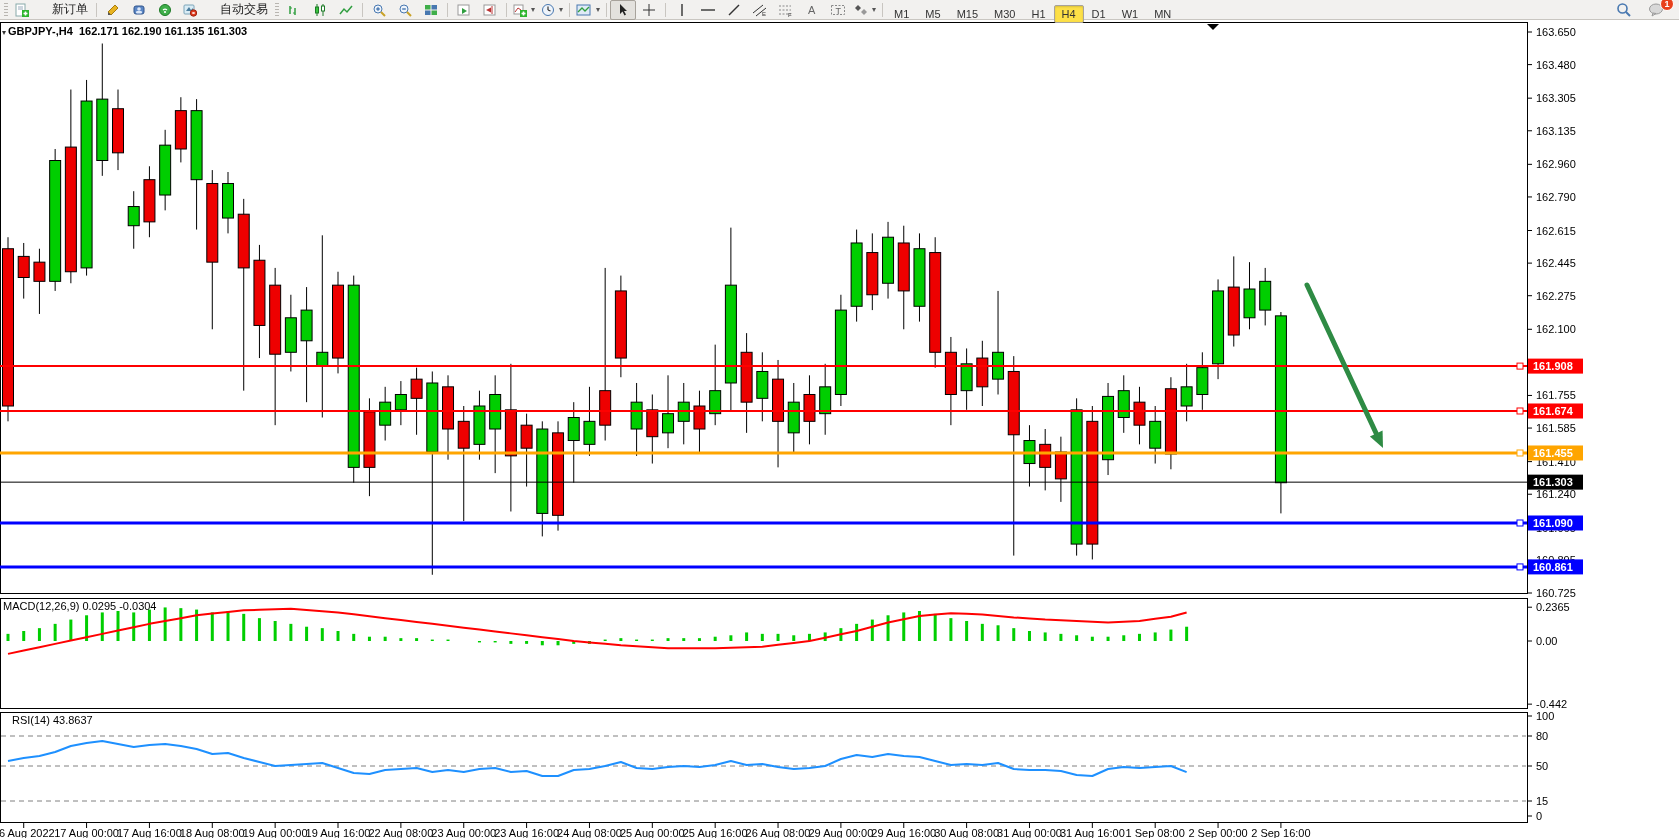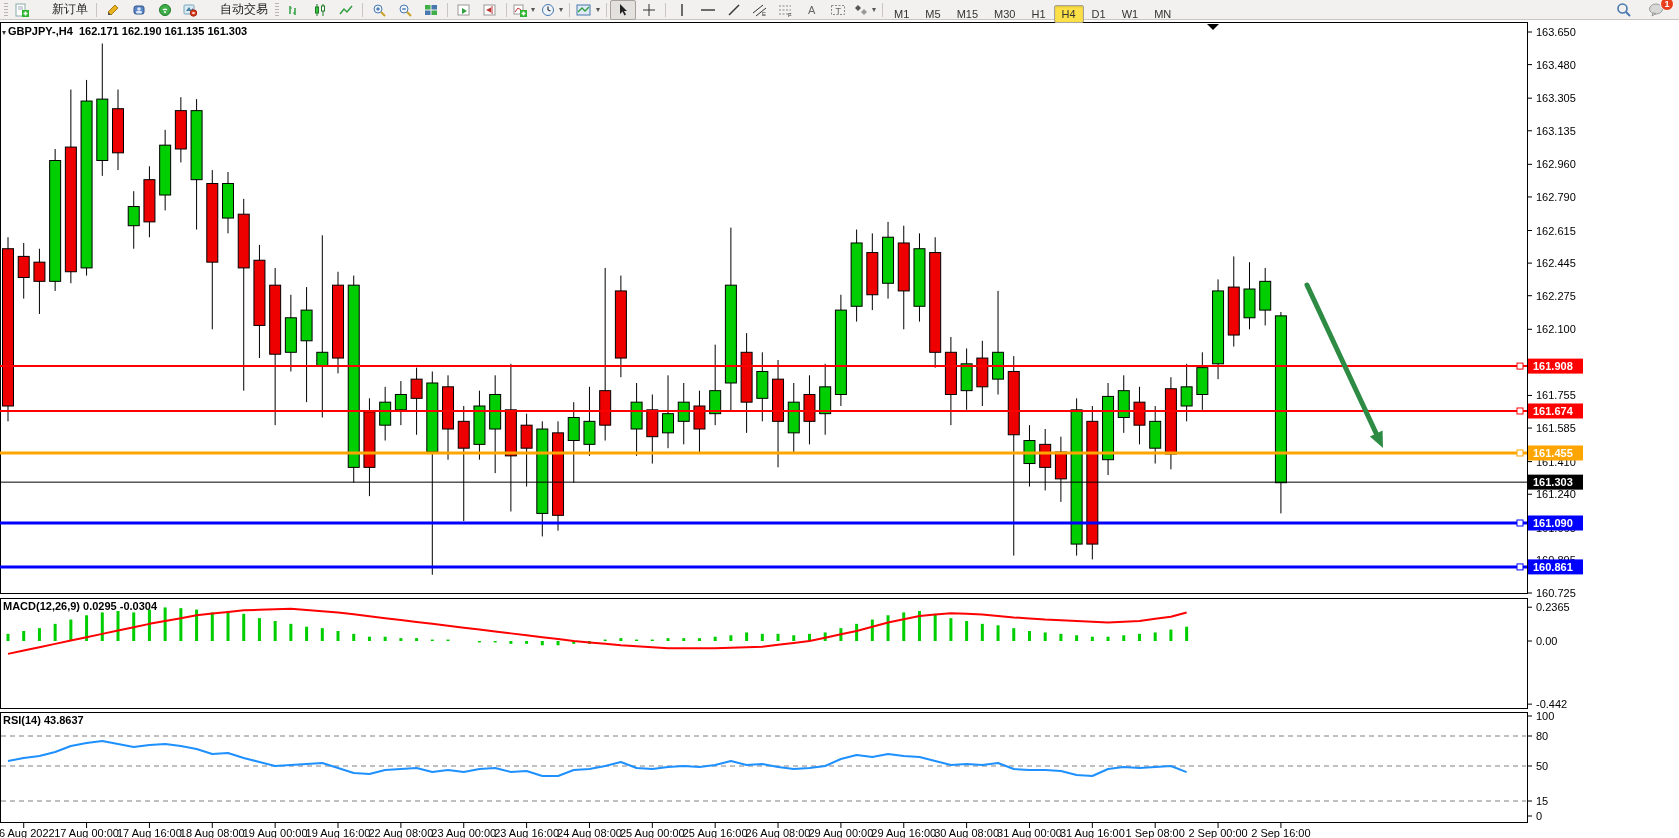--- a/index.html
+++ b/index.html
@@ -15,26 +15,26 @@
   .grip{width:4px;height:14px;margin:0 2px;background:repeating-linear-gradient(#b8b5b0 0 1px,transparent 1px 3px);}
   .caret{font-size:8px;color:#555;margin-left:1px;}
   .tf-group{display:flex;align-items:flex-start;margin-top:9px;}
   .tf{font-size:11px;color:#333;padding:2px 7px;border:1px solid transparent;border-radius:2px;}
   .tf.active{background:#fde047;border:1px solid #a7a29b;box-shadow:inset 0 1px 2px rgba(0,0,0,.15);}
   .toolbar-right{margin-left:auto;display:flex;align-items:center;gap:6px;padding-right:8px;}
   .chat-wrap{position:relative;}
   .badge{position:absolute;right:-6px;top:-4px;background:#e8401c;color:#fff;font-size:9px;font-weight:bold;
     border-radius:50%;width:12px;height:12px;line-height:12px;text-align:center;border:1px solid #fff;}
   
-  .overlay{position:absolute;z-index:5;color:#000;white-space:nowrap;pointer-events:none;font-weight:bold;}
+  .overlay{position:absolute;z-index:5;color:#000;white-space:nowrap;pointer-events:none;}
   .chart-title{left:2px;top:25px;font-size:11px;font-weight:bold;}
   .chart-title .sym-caret{font-size:8px;color:#333;font-weight:normal;margin-right:2px;}
   .ind-label{font-size:11px;color:#000;}
   #macd-label{left:3px;top:600px;}
-  #rsi-label{left:3px;top:714px;}
+  #rsi-label{left:12px;top:714px;}
   svg text{font-family:"Liberation Sans",sans-serif;}
 </style>
 </head>
 <body>
 
 <div class="app">
 
   <div class="toolbar">
     <div class="grip"></div>
 

